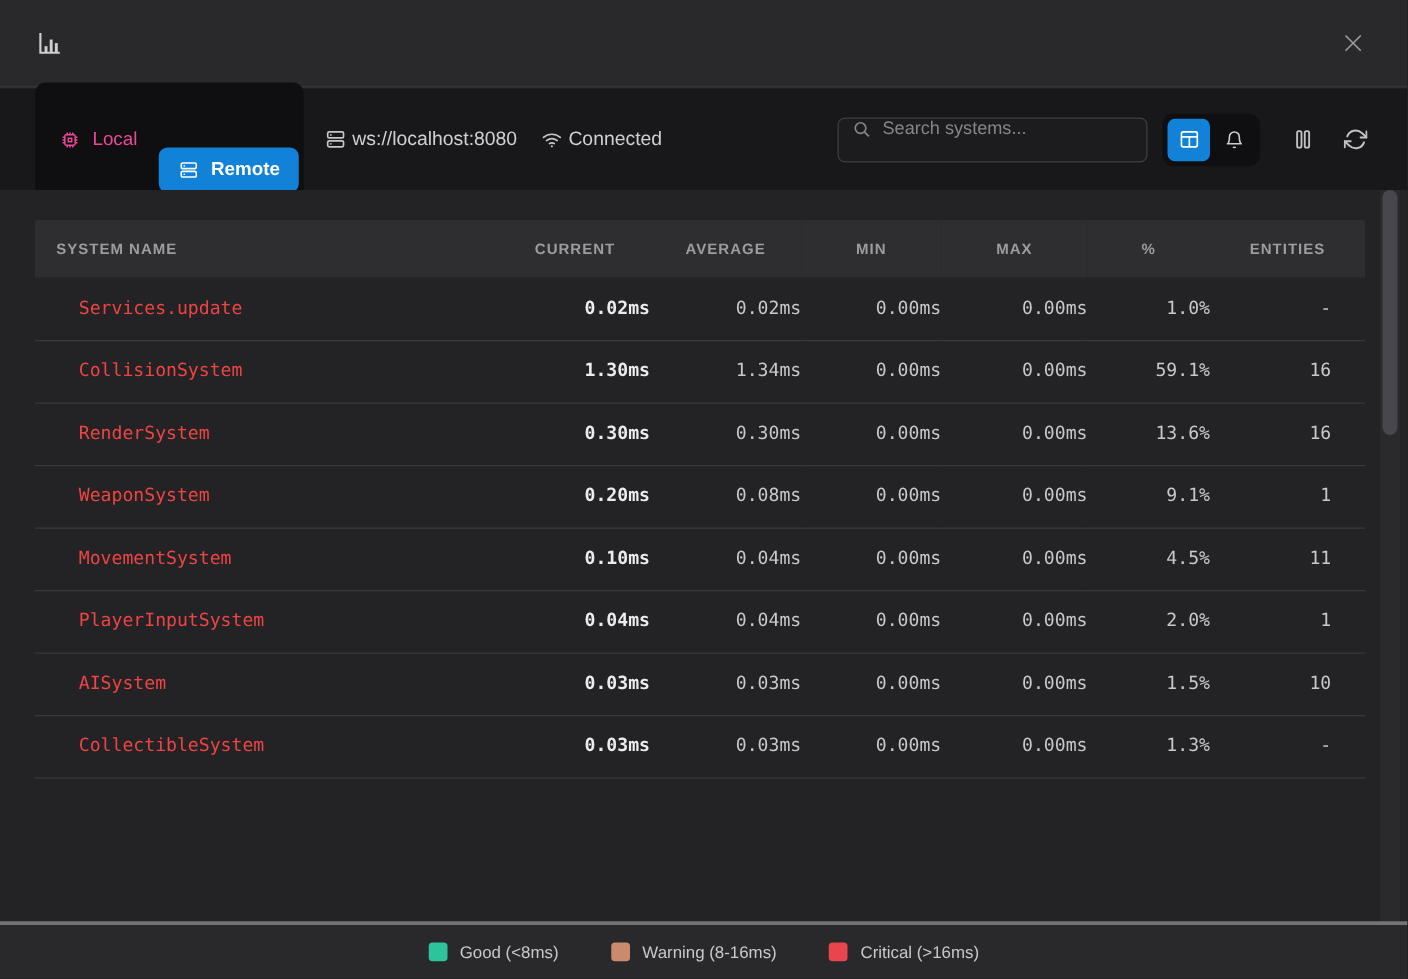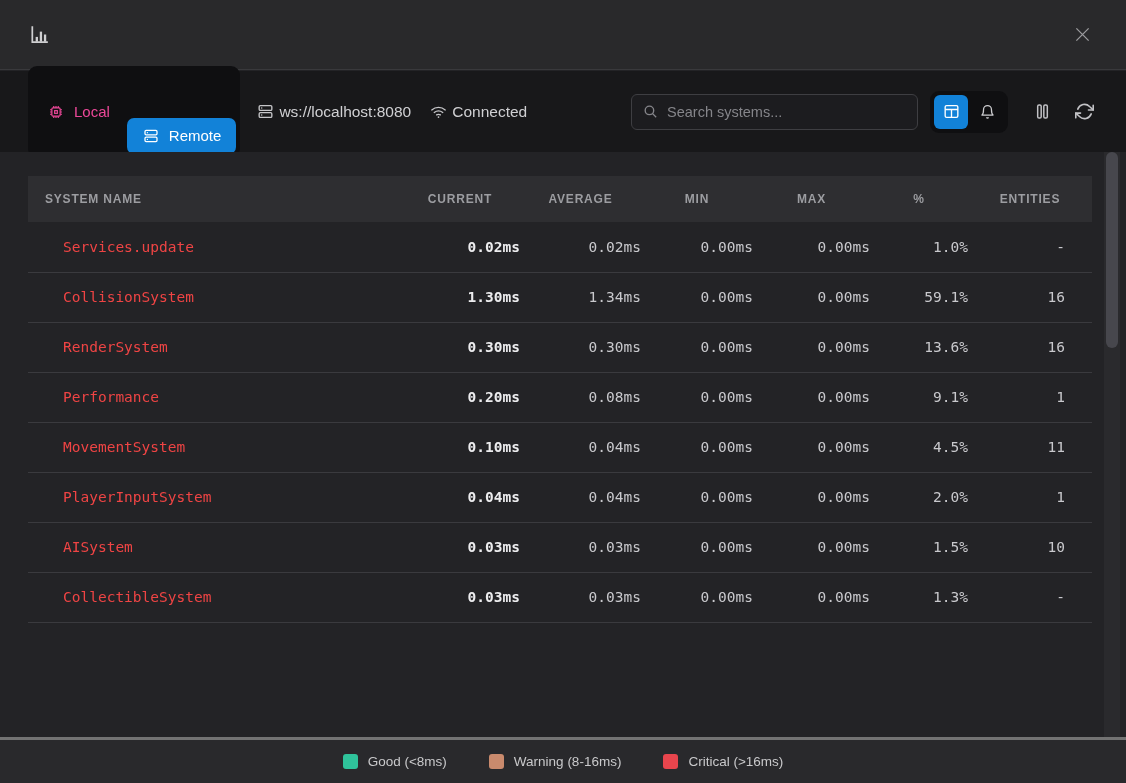--- a/index.html
+++ b/index.html
@@ -49,30 +49,30 @@
   }
   .seg-group{
     background:var(--bg-group);border-radius:9px;padding:4px;
     display:flex;align-items:center;gap:2px;
   }
   .seg-btn{
     display:flex;align-items:center;gap:9px;border:none;cursor:pointer;
     background:transparent;color:#ec4899;font-family:inherit;
     font-size:15px;padding:9px 15px;border-radius:7px;line-height:1;
   }
-  .seg-btn.active{background:var(--accent);color:#ffffff;font-weight:400;margin-top:48px;}
+  .seg-btn.active{background:var(--accent);color:#ffffff;font-weight:700;margin-top:48px;}
   .conn{
     display:flex;align-items:center;margin-left:16px;color:#d0d0d3;font-size:15.5px;gap:4px;
   }
   .conn .conn-sep{width:10px;}
   .conn .c-icon{color:#c6c6c9;}
   .search-box{
-    margin-left:auto;width:287px;height:36px;background:#1c1c1f;
+    margin-left:auto;width:248px;height:36px;background:#1c1c1f;
     border:1px solid #3e3e42;border-radius:6px;
-    display:flex;align-items:center;padding:0 10px;gap:8px;color:#85858a;
+    display:flex;align-items:flex-start;padding:0 10px;gap:8px;color:#85858a;
   }
   .search-box input{
     flex:1;background:transparent;border:none;outline:none;color:#d6d6d9;
     font-family:inherit;font-size:14.5px;padding:0;min-width:0;
   }
   .search-box input::placeholder{color:#85858a;}
   .view-group{margin-left:12px;}
   .icon-sq{
     width:34px;height:34px;border:none;border-radius:6px;background:transparent;
     color:#cdcdd0;display:flex;align-items:center;justify-content:center;cursor:pointer;padding:0;
@@ -291,21 +291,21 @@
         <tr>
     <td class="cell-name indent-1">RenderSystem</td>
     <td class="cell-current">0.30ms</td>
     <td class="cell-average">0.30ms</td>
     <td class="cell-min">0.00ms</td>
     <td class="cell-max">0.00ms</td>
     <td class="cell-percent">13.6%</td>
     <td class="cell-entities">16</td>
   </tr>
         <tr>
-    <td class="cell-name indent-1">Performance</td>
+    <td class="cell-name indent-1">WeaponSystem</td>
     <td class="cell-current">0.20ms</td>
     <td class="cell-average">0.08ms</td>
     <td class="cell-min">0.00ms</td>
     <td class="cell-max">0.00ms</td>
     <td class="cell-percent">9.1%</td>
     <td class="cell-entities">1</td>
   </tr>
         <tr>
     <td class="cell-name indent-1">MovementSystem</td>
     <td class="cell-current">0.10ms</td>

